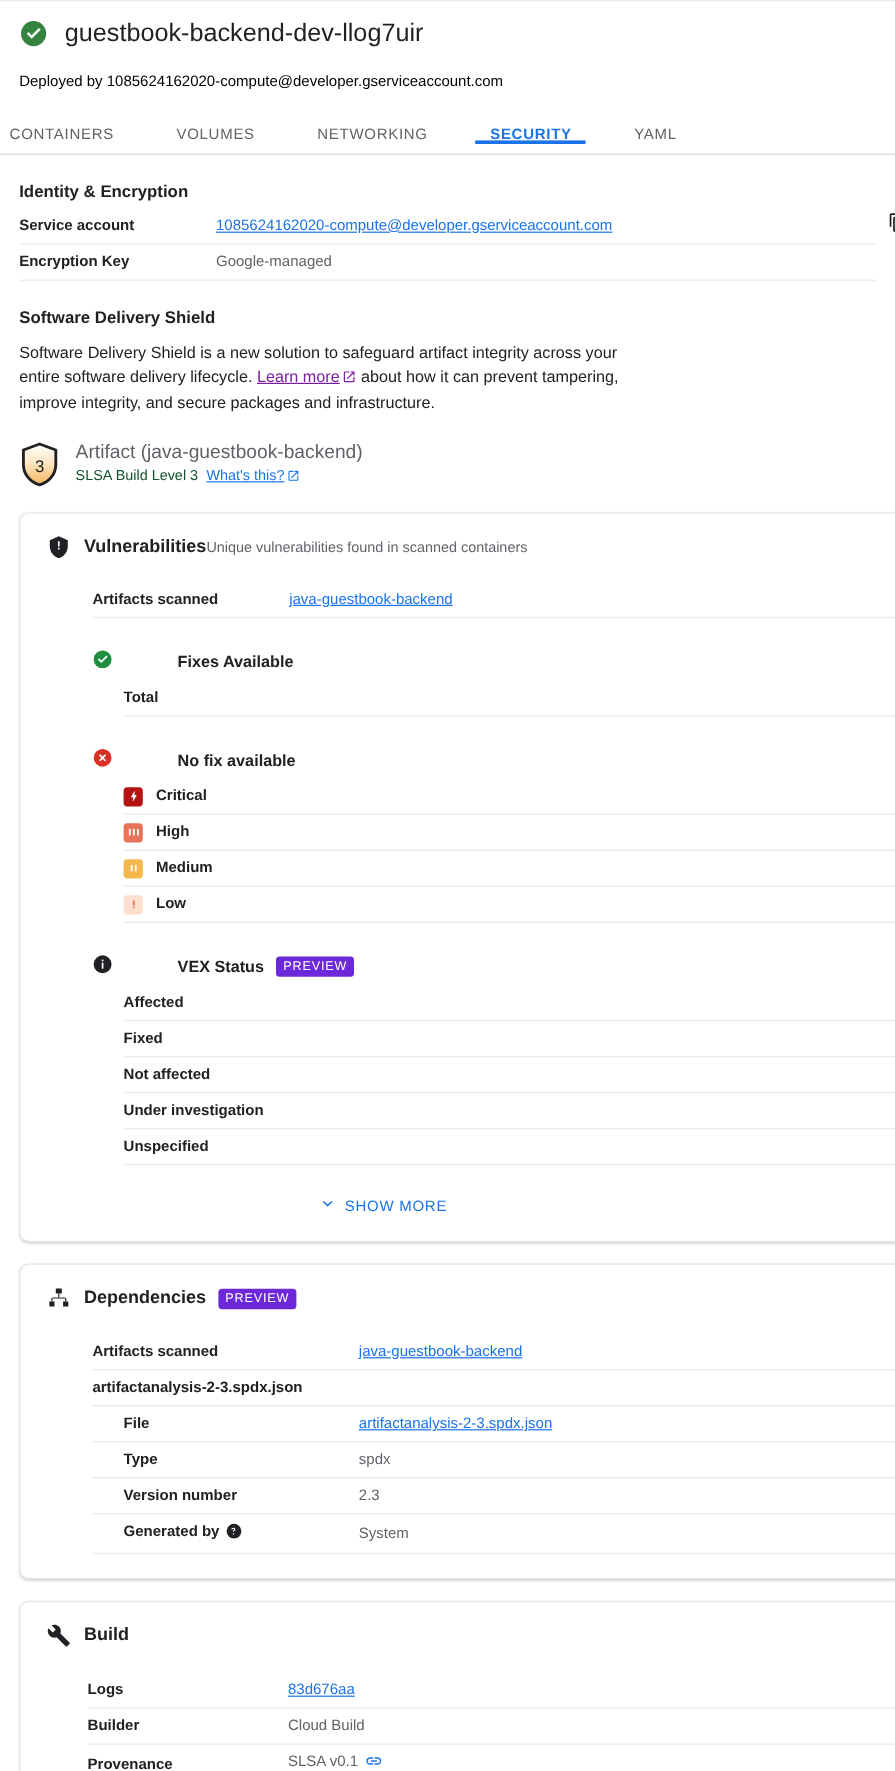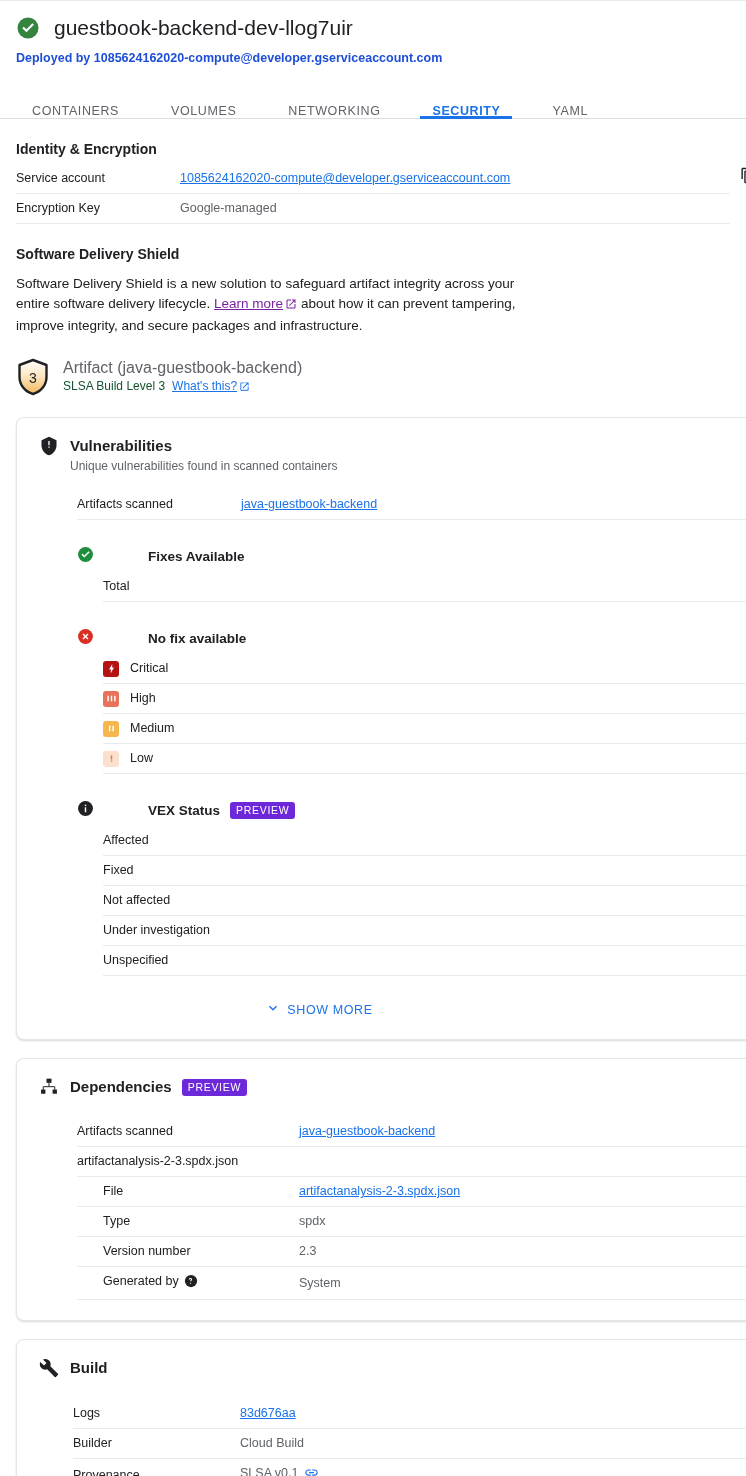--- a/index.html
+++ b/index.html
@@ -22,34 +22,33 @@
   .title-row { display: flex; align-items: center; gap: 14px; }
   .status-icon { width: 24px; height: 24px; flex: 0 0 24px; }
   .page-title {
     font-size: 21px;
     font-weight: 400;
     color: #202124;
     letter-spacing: 0;
     line-height: 26px;
   }
   .deployed-by {
-    margin-top: 9px;
+    margin-top: 19px;
     font-size: 12.5px;
-    color: #1d4ed8;
+    color: #000000;
     line-height: 16px;
-    font-weight: bold;
   }
 
   
   .tabs {
     margin-top: 19px;
     display: flex;
-    align-items: flex-end;
+    align-items: center;
     border-bottom: 1px solid #dadce0;
-    padding-left: 32px;
+    padding-left: 8px;
     height: 34px;
   }
   .tab {
     font-size: 12.5px;
     letter-spacing: .6px;
     color: #5f6368;
     text-transform: uppercase;
     padding: 0 12px;
     display: flex;
     align-items: flex-start;
@@ -78,21 +77,21 @@
   }
 
   table.kv { border-collapse: collapse; width: 100%; }
   table.kv td {
     border-bottom: 1px solid #e8eaed;
     padding: 6px 0 6px 0;
     font-size: 12.5px;
     vertical-align: middle;
     line-height: 17px;
   }
-  td.k { font-weight: normal; color: #202124; white-space: nowrap; }
+  td.k { font-weight: bold; color: #202124; white-space: nowrap; }
   td.v { color: #5f6368; }
 
   a.link {
     color: #1a73e8;
     text-decoration: underline;
     cursor: pointer;
     text-align: center;
   }
   a.visited { color: #7b1fa2; }
 
@@ -156,21 +155,21 @@
     border: 1px solid #e4e6e8;
     border-radius: 8px;
     box-shadow: 0 1px 2px 0 rgba(60,64,67,.20);
     padding: 18px 22px 20px 22px;
   }
   .card-head {
     display: flex;
     align-items: flex-start;
     gap: 11px;
   }
-  .card-head-text { display: flex; flex-direction: column; }
+  .card-head-text { display: flex; }
   .card-title-line { display: flex; align-items: center; gap: 10px; }
   .card-title {
     font-size: 15px;
     font-weight: bold;
     color: #202124;
     line-height: 20px;
   }
   .card-sub {
     font-size: 12px;
     color: #5f6368;

